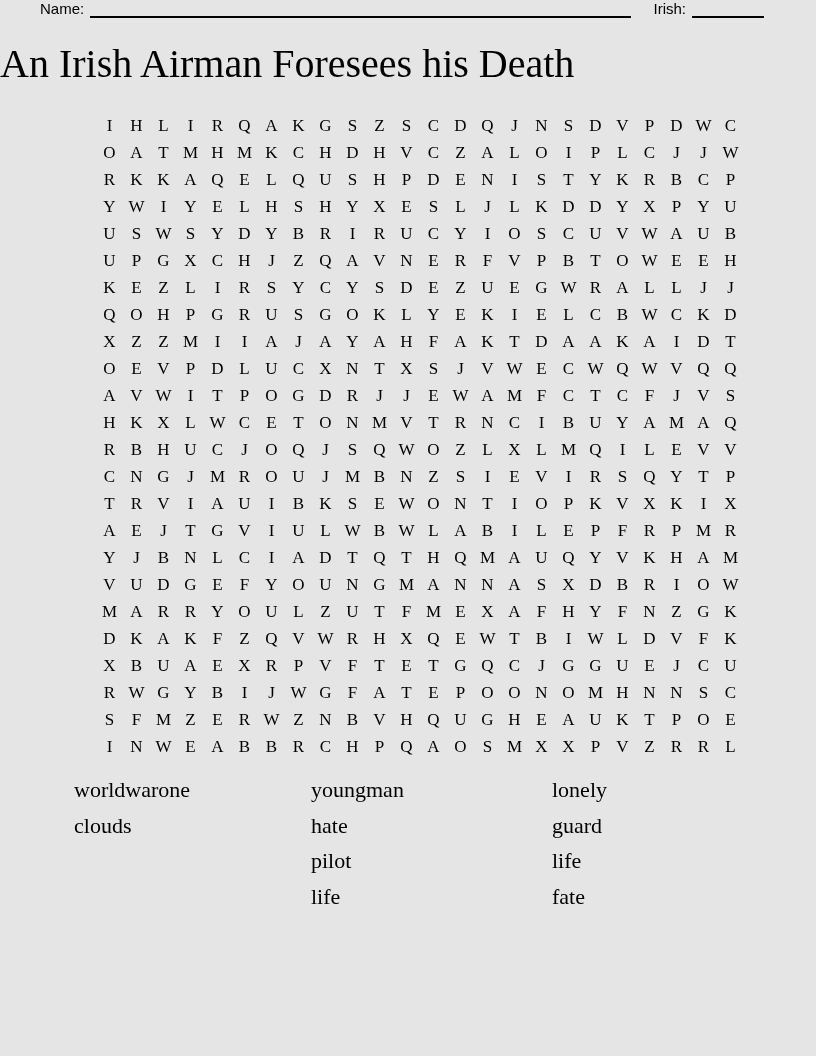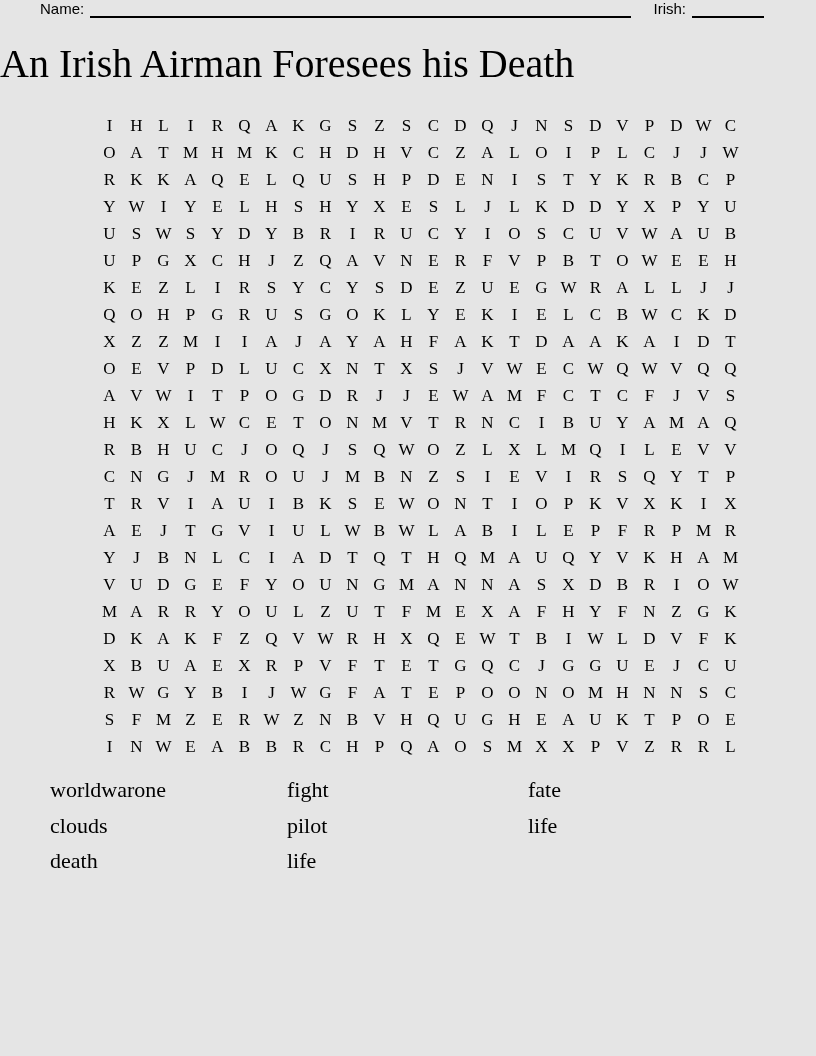--- a/index.html
+++ b/index.html
@@ -71,21 +71,21 @@
     top: 772px;
     left: 50px;
     right: 40px;
     display: grid;
     grid-template-columns: 237px 241px auto;
     font-family: "Liberation Serif", serif;
     font-size: 22px;
     line-height: 35.5px;
   }
   .word-col { display: block; }
-  .word { display: block; }
+  .word { display: block; margin-left: 24px; }
 </style>
 </head>
 <body>
 
 <div class="page">
 
   <div class="header">
     <span class="hdr-label">Name:</span>
     <span class="blank-line name-line"></span>
     <span class="hdr-label">Irish:</span>
@@ -670,26 +670,28 @@
       <span class="cell">Z</span>
       <span class="cell">R</span>
       <span class="cell">R</span>
       <span class="cell">L</span>
     </div>
 
   <div class="words" id="word-list">
       <div class="word-col">
         <span class="word">worldwarone</span>
         <span class="word">clouds</span>
-        <span class="word">death</span>
       </div>
       <div class="word-col">
-        <span class="word">fight</span>
+        <span class="word">youngman</span>
+        <span class="word">hate</span>
         <span class="word">pilot</span>
         <span class="word">life</span>
       </div>
       <div class="word-col">
+        <span class="word">lonely</span>
+        <span class="word">guard</span>
+        <span class="word">life</span>
         <span class="word">fate</span>
-        <span class="word">life</span>
       </div>
     </div>
 
 </div>
 
 </body></html>

